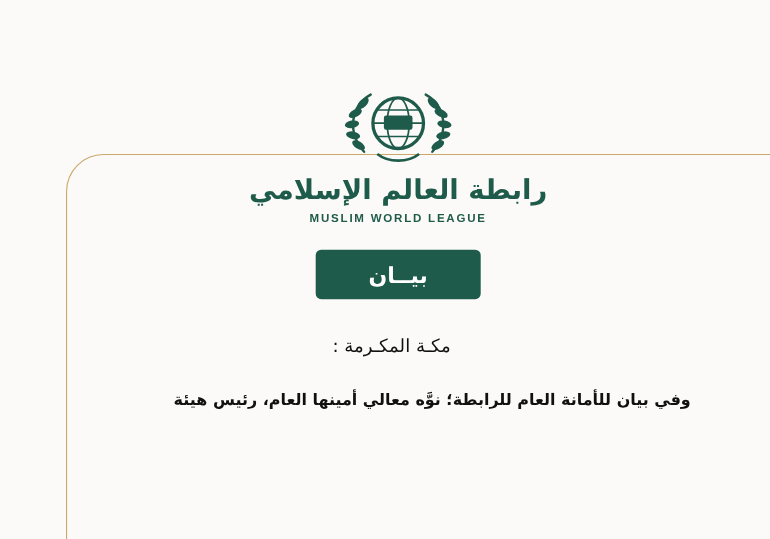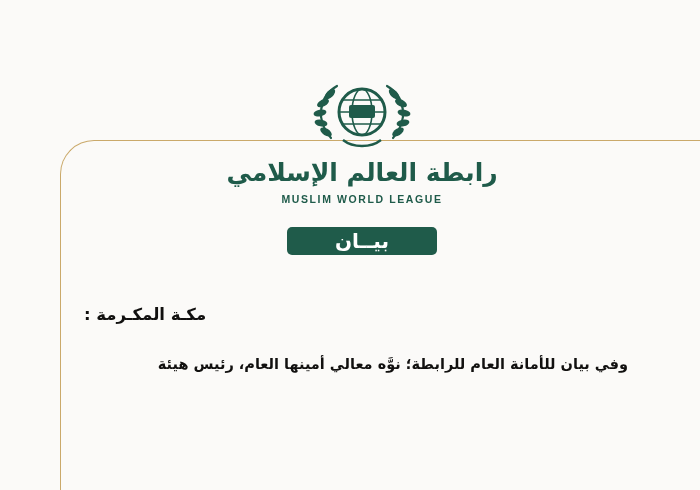--- a/index.html
+++ b/index.html
@@ -68,21 +68,21 @@
     font-size: 10.5px;
     font-weight: bold;
     color: #1f5b4a;
     letter-spacing: 1.6px;
     direction: ltr;
   }
 
   .badge {
     margin: 22px auto 0 auto;
     width: 150px;
-    height: 28px;
+    height: 45px;
     background: #1f5b4a;
     border-radius: 5px;
     display: flex;
     align-items: center;
     justify-content: center;
   }
   .badge-label {
     color: #ffffff;
     font-size: 20px;
     font-weight: bold;
@@ -95,23 +95,23 @@
     right: 72px;
     left: 84px;
     top: 305px;
     direction: rtl;
     text-align: justify;
     color: #11100f;
   }
 
   .salutation {
     font-size: 16.5px;
-    font-weight: bold;
+    font-weight: normal;
     margin-bottom: 26px;
-    text-align: left;
+    text-align: center;
     letter-spacing: 0.5px;
   }
 
   .para {
     font-size: 14.5px;
     font-weight: bold;
     line-height: 28px;
     margin-bottom: 22px;
     text-align: justify;
     text-align-last: right;

